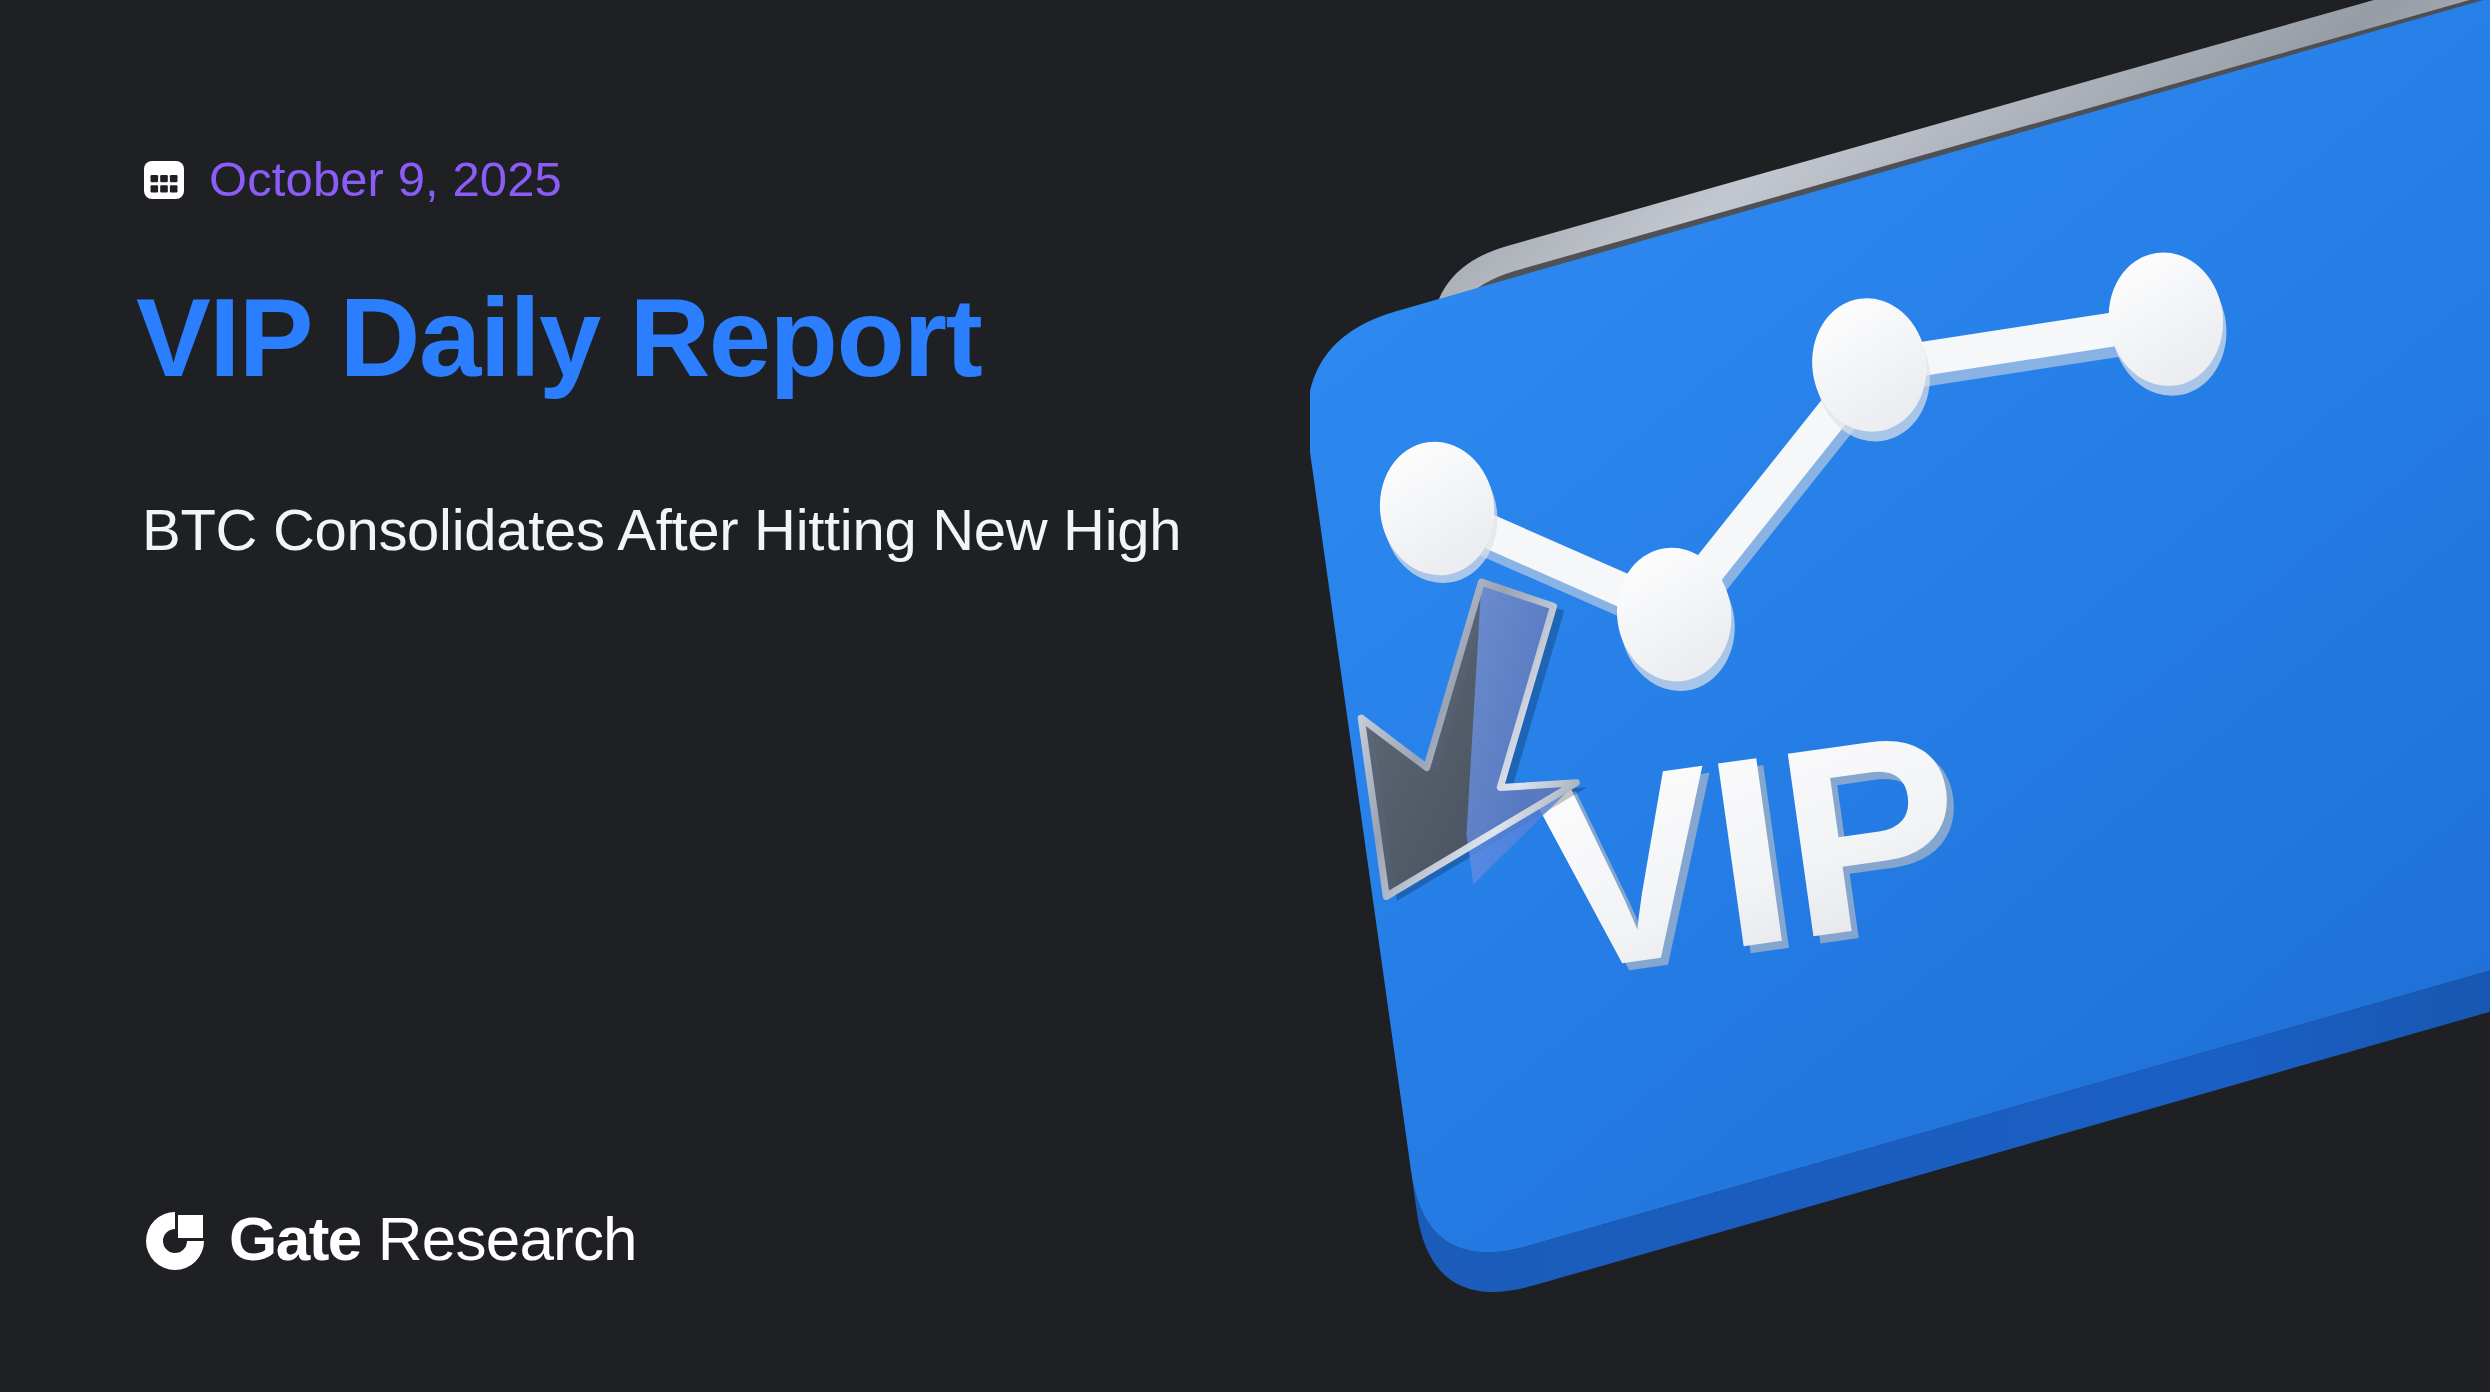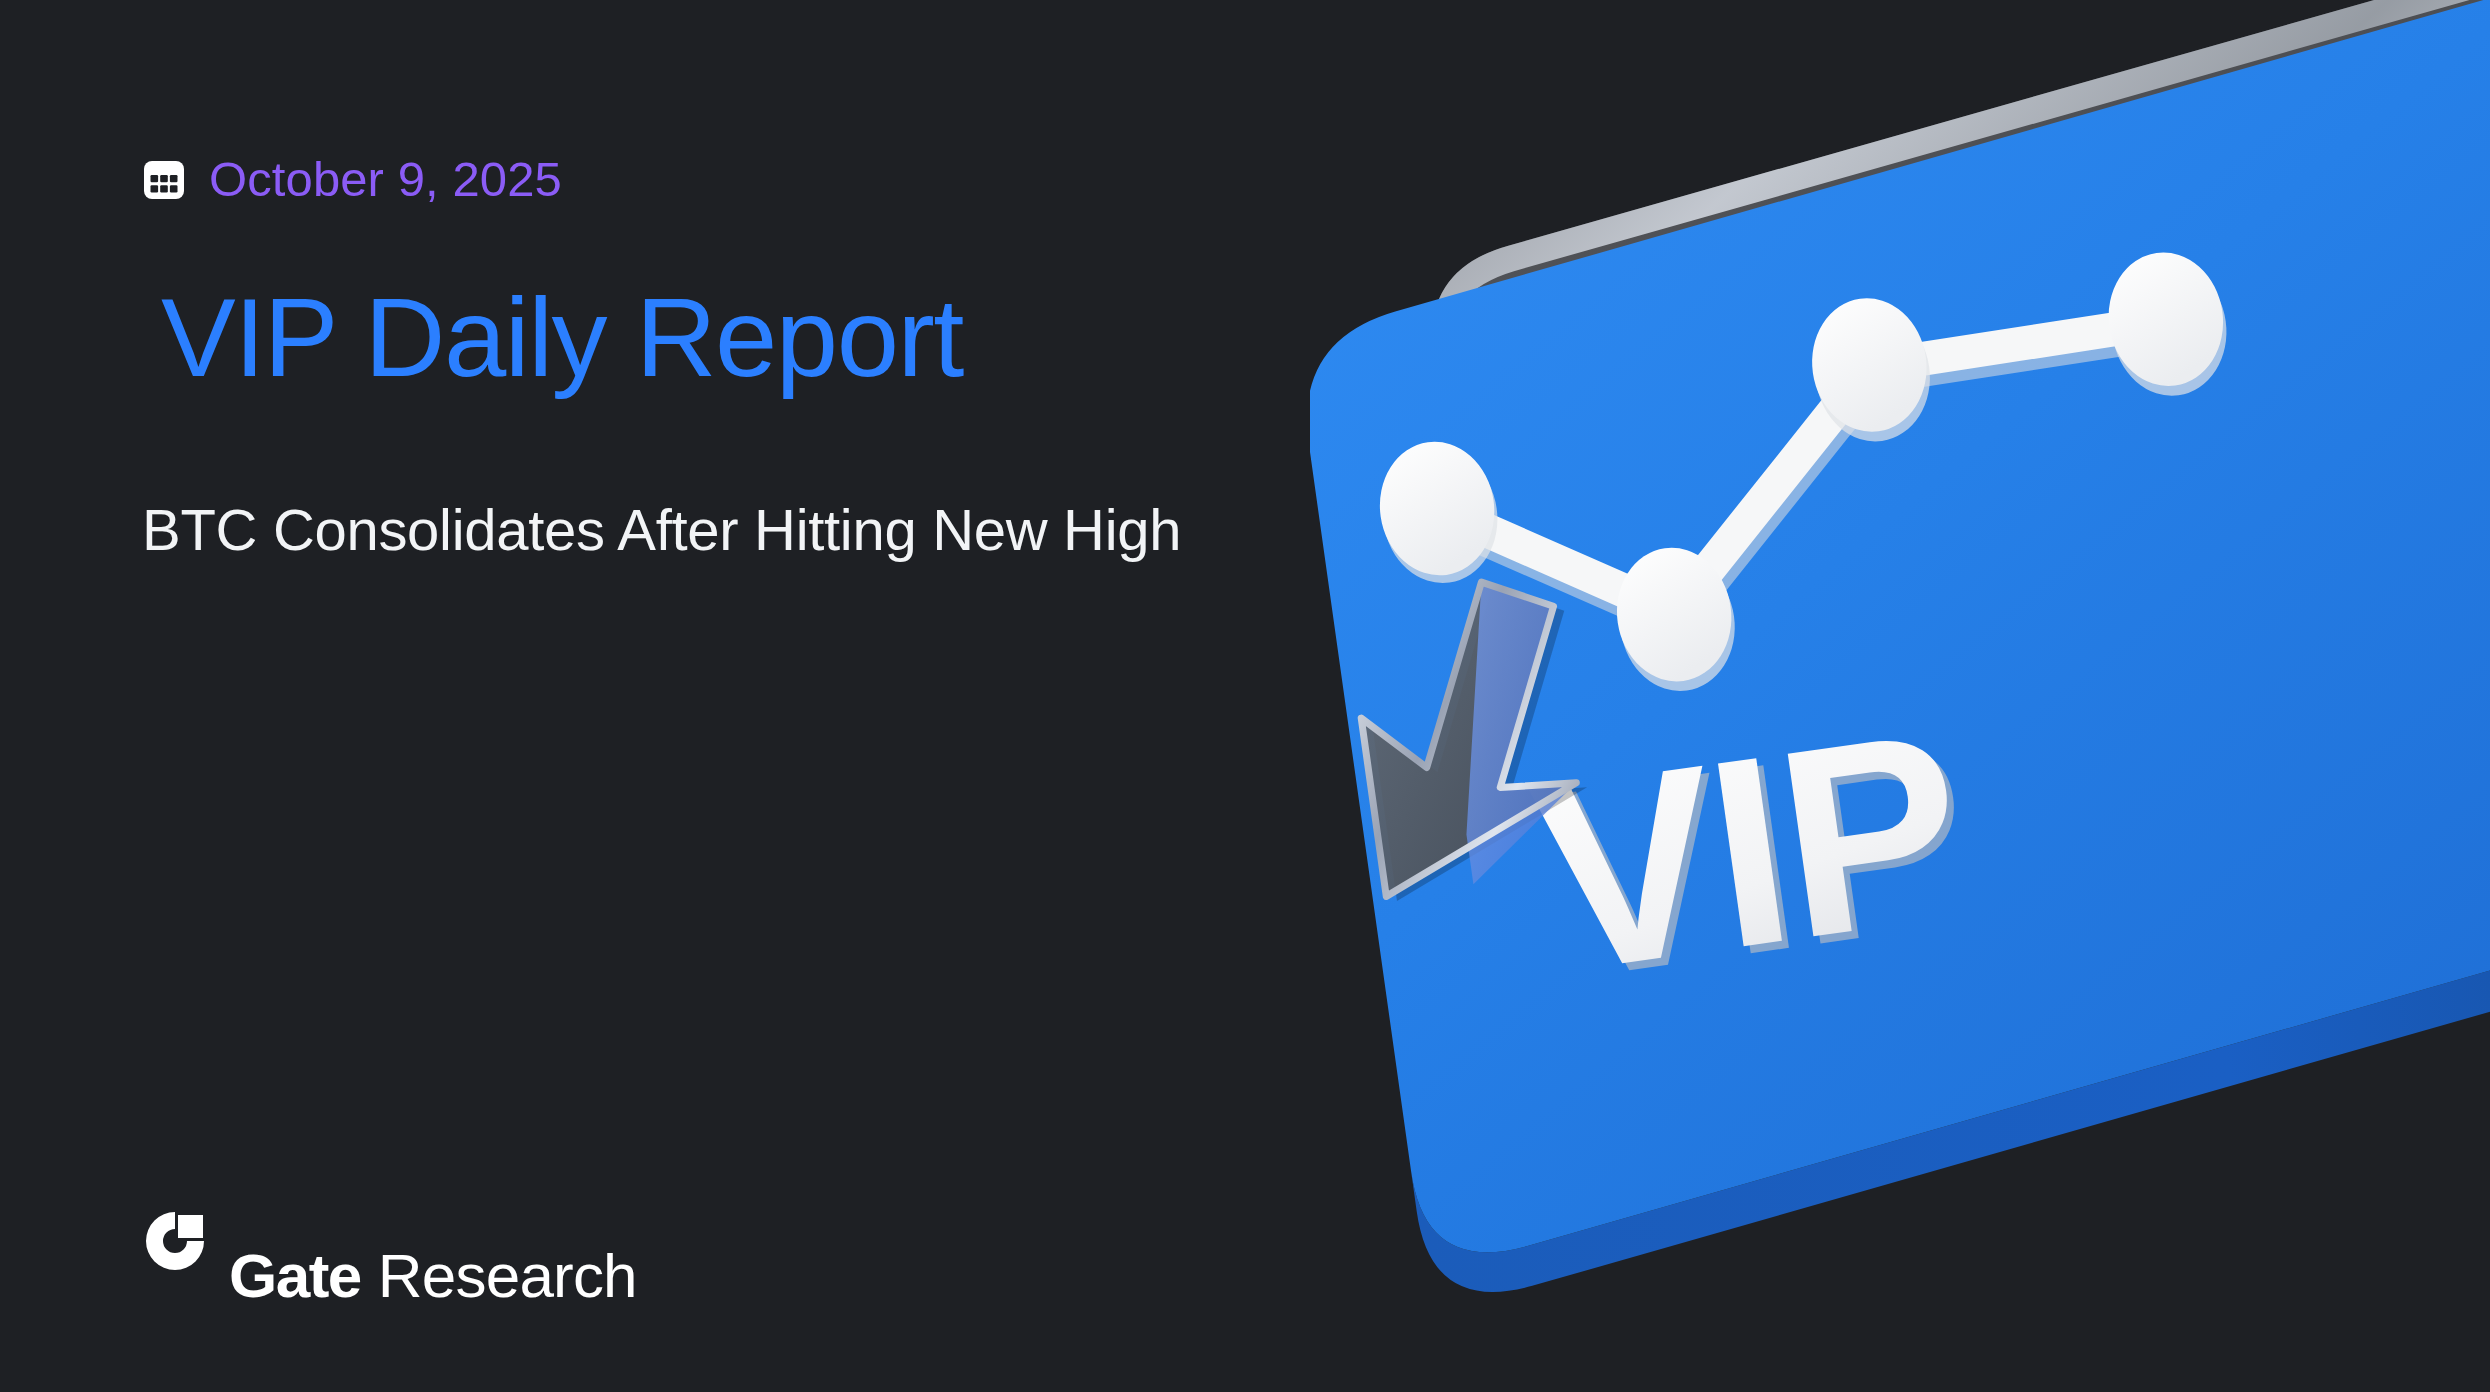--- a/index.html
+++ b/index.html
@@ -36,26 +36,25 @@
     color:#8b5cf6;
     letter-spacing:0.1px;
     white-space:nowrap;
     line-height:1;
   }
 
   .page-title {
     position:absolute;
     top:272px; left:-6px;
     font-size:112px;
-    font-weight:400;
+    font-weight:700;
     color:#2b7fff;
     letter-spacing:-1.5px;
     white-space:nowrap;
     line-height:1.18;
-    margin-left:25px;
   }
 
   .page-subtitle {
     position:absolute;
     top:495px; left:0;
     font-size:58px;
     font-weight:400;
     color:#f2f4f6;
     letter-spacing:-0.3px;
     white-space:nowrap;
@@ -69,21 +68,21 @@
     display:flex; align-items:flex-start; gap:21px;
   }
   .logo-mark { width:66px; height:66px; display:block; }
   .logo-text { display:flex; align-items:baseline; gap:17px; }
   .logo-gate {
     font-size:62px; font-weight:700; color:#fff;
     letter-spacing:-1.5px; line-height:1;
   }
   .logo-research {
     font-size:62px; font-weight:300; color:#fff;
-    letter-spacing:-0.8px; line-height:1;margin-top:37px;
+    letter-spacing:-0.8px; line-height:1;
   }
 
   
   .art {
     position:absolute;
     right:0; top:0;
     width:1180px; height:1392px;
     z-index:10;
     pointer-events:none;
   }

